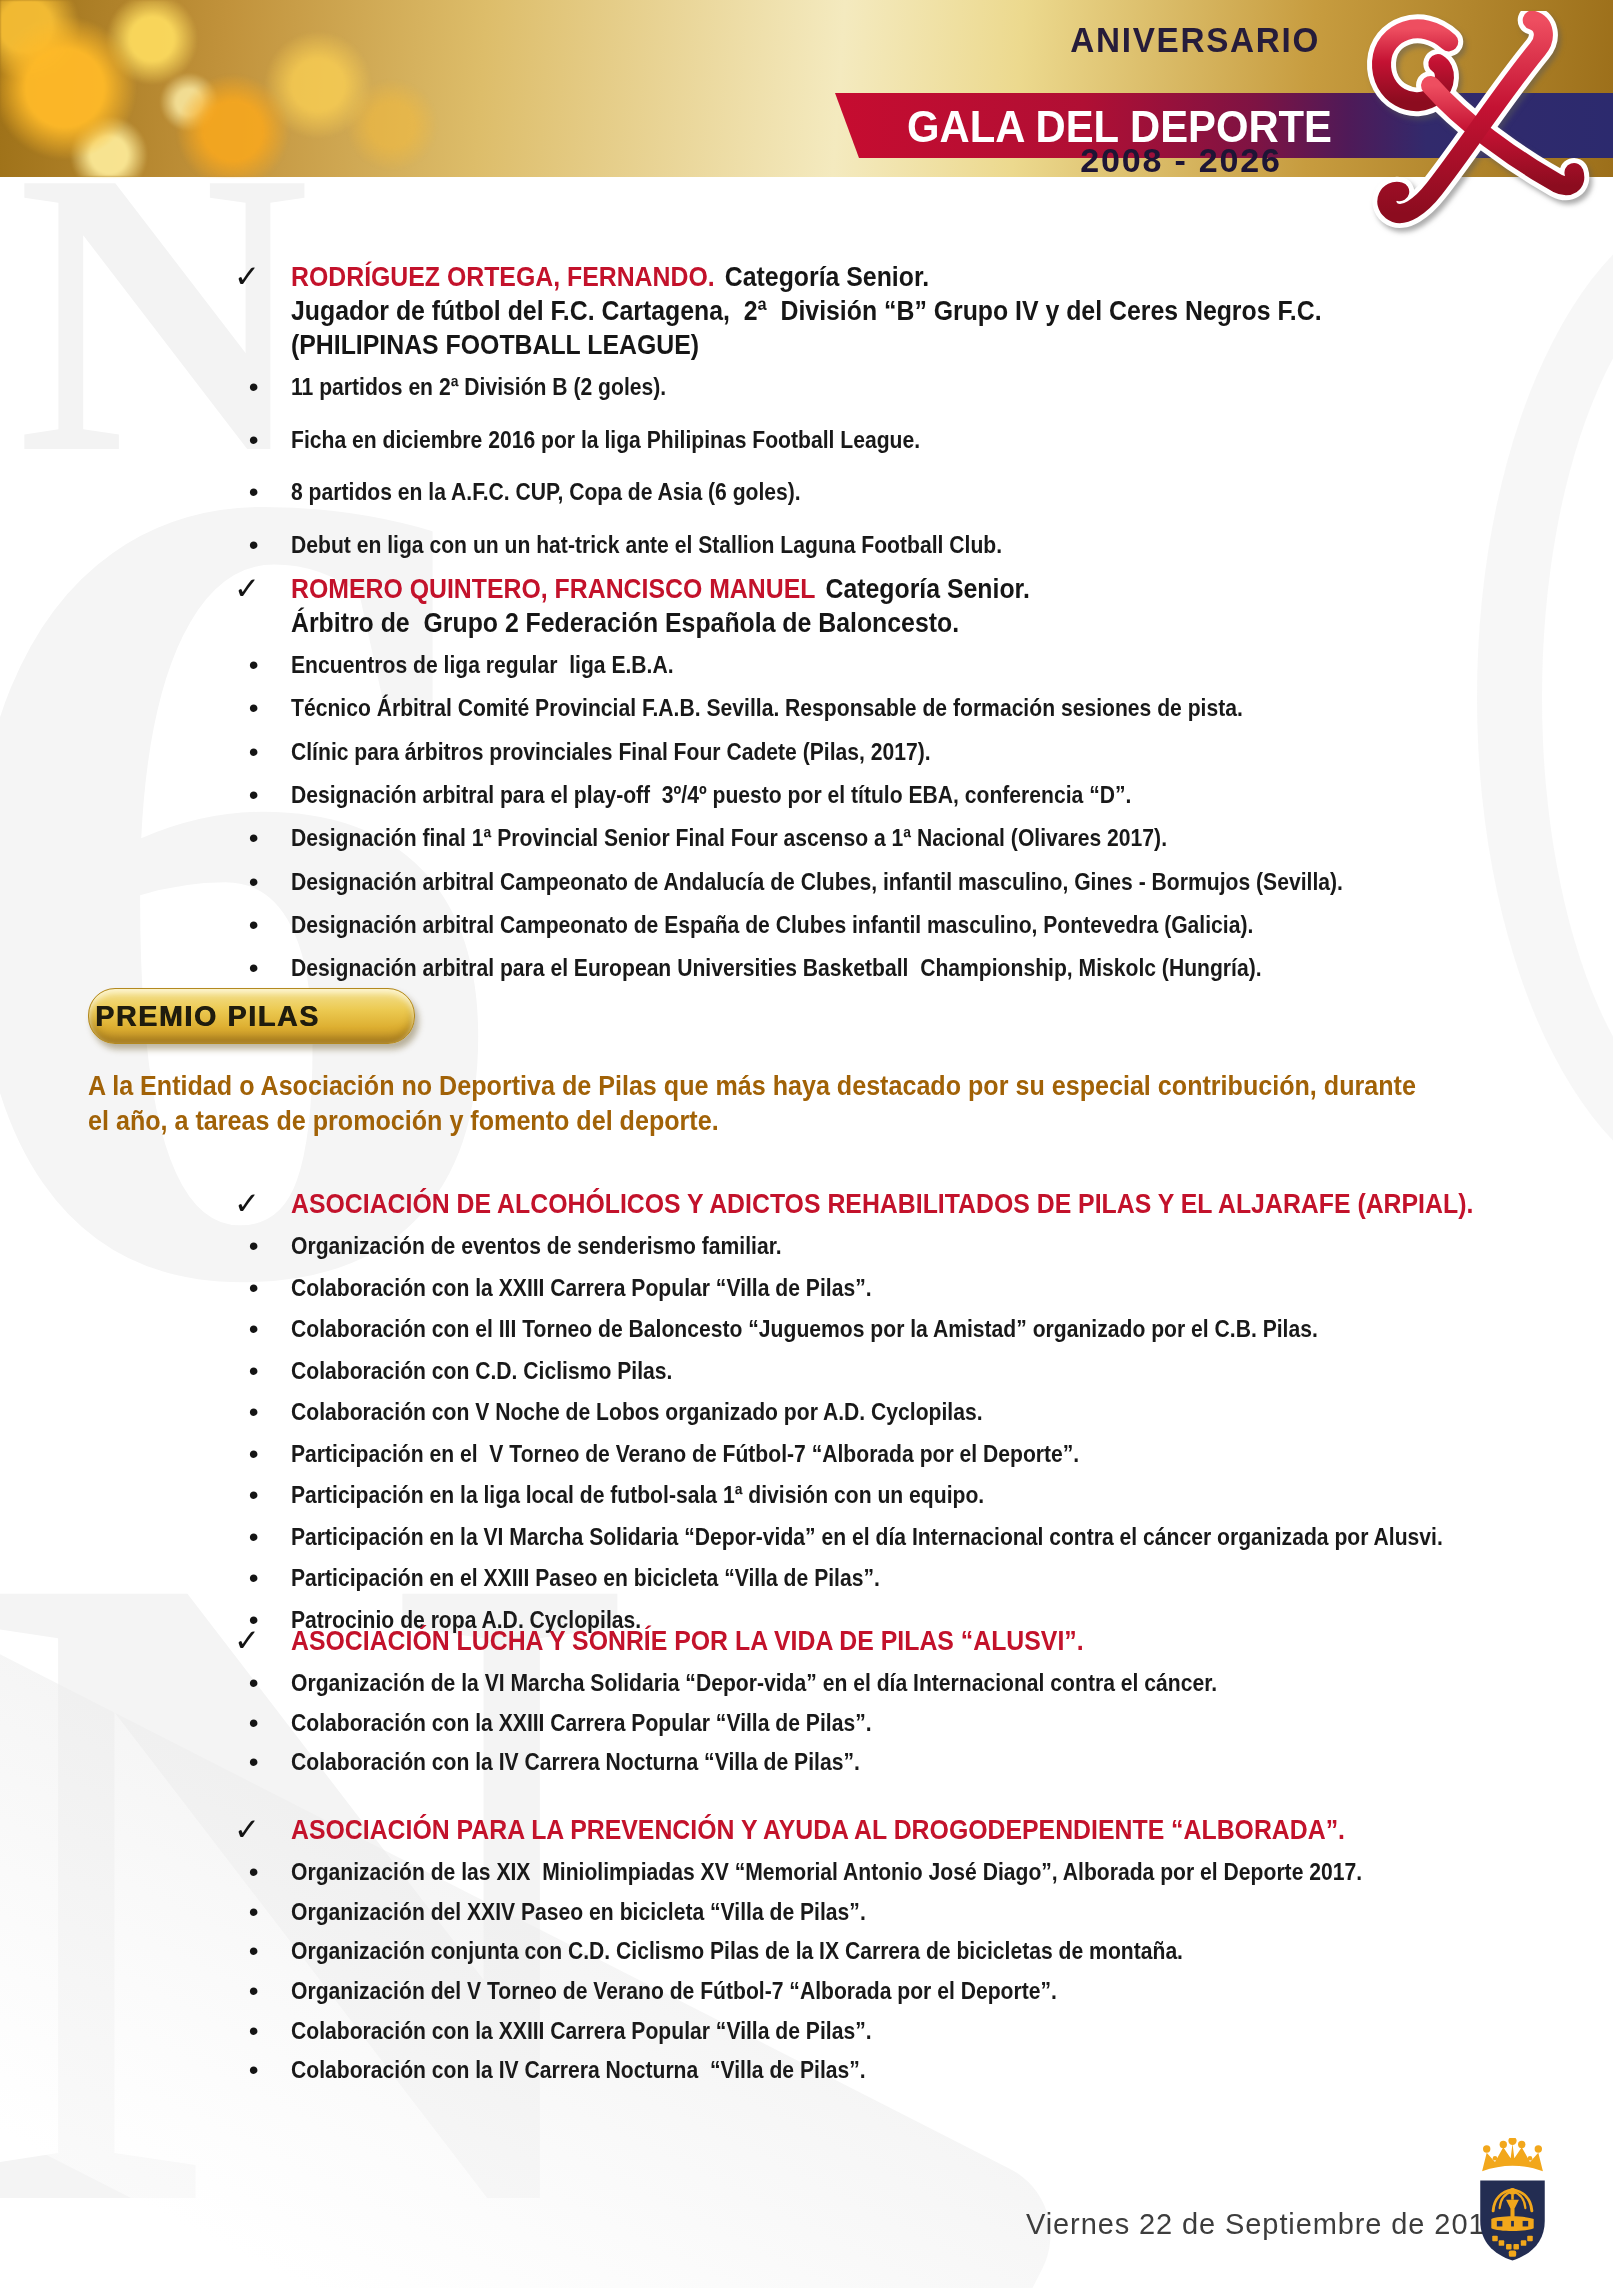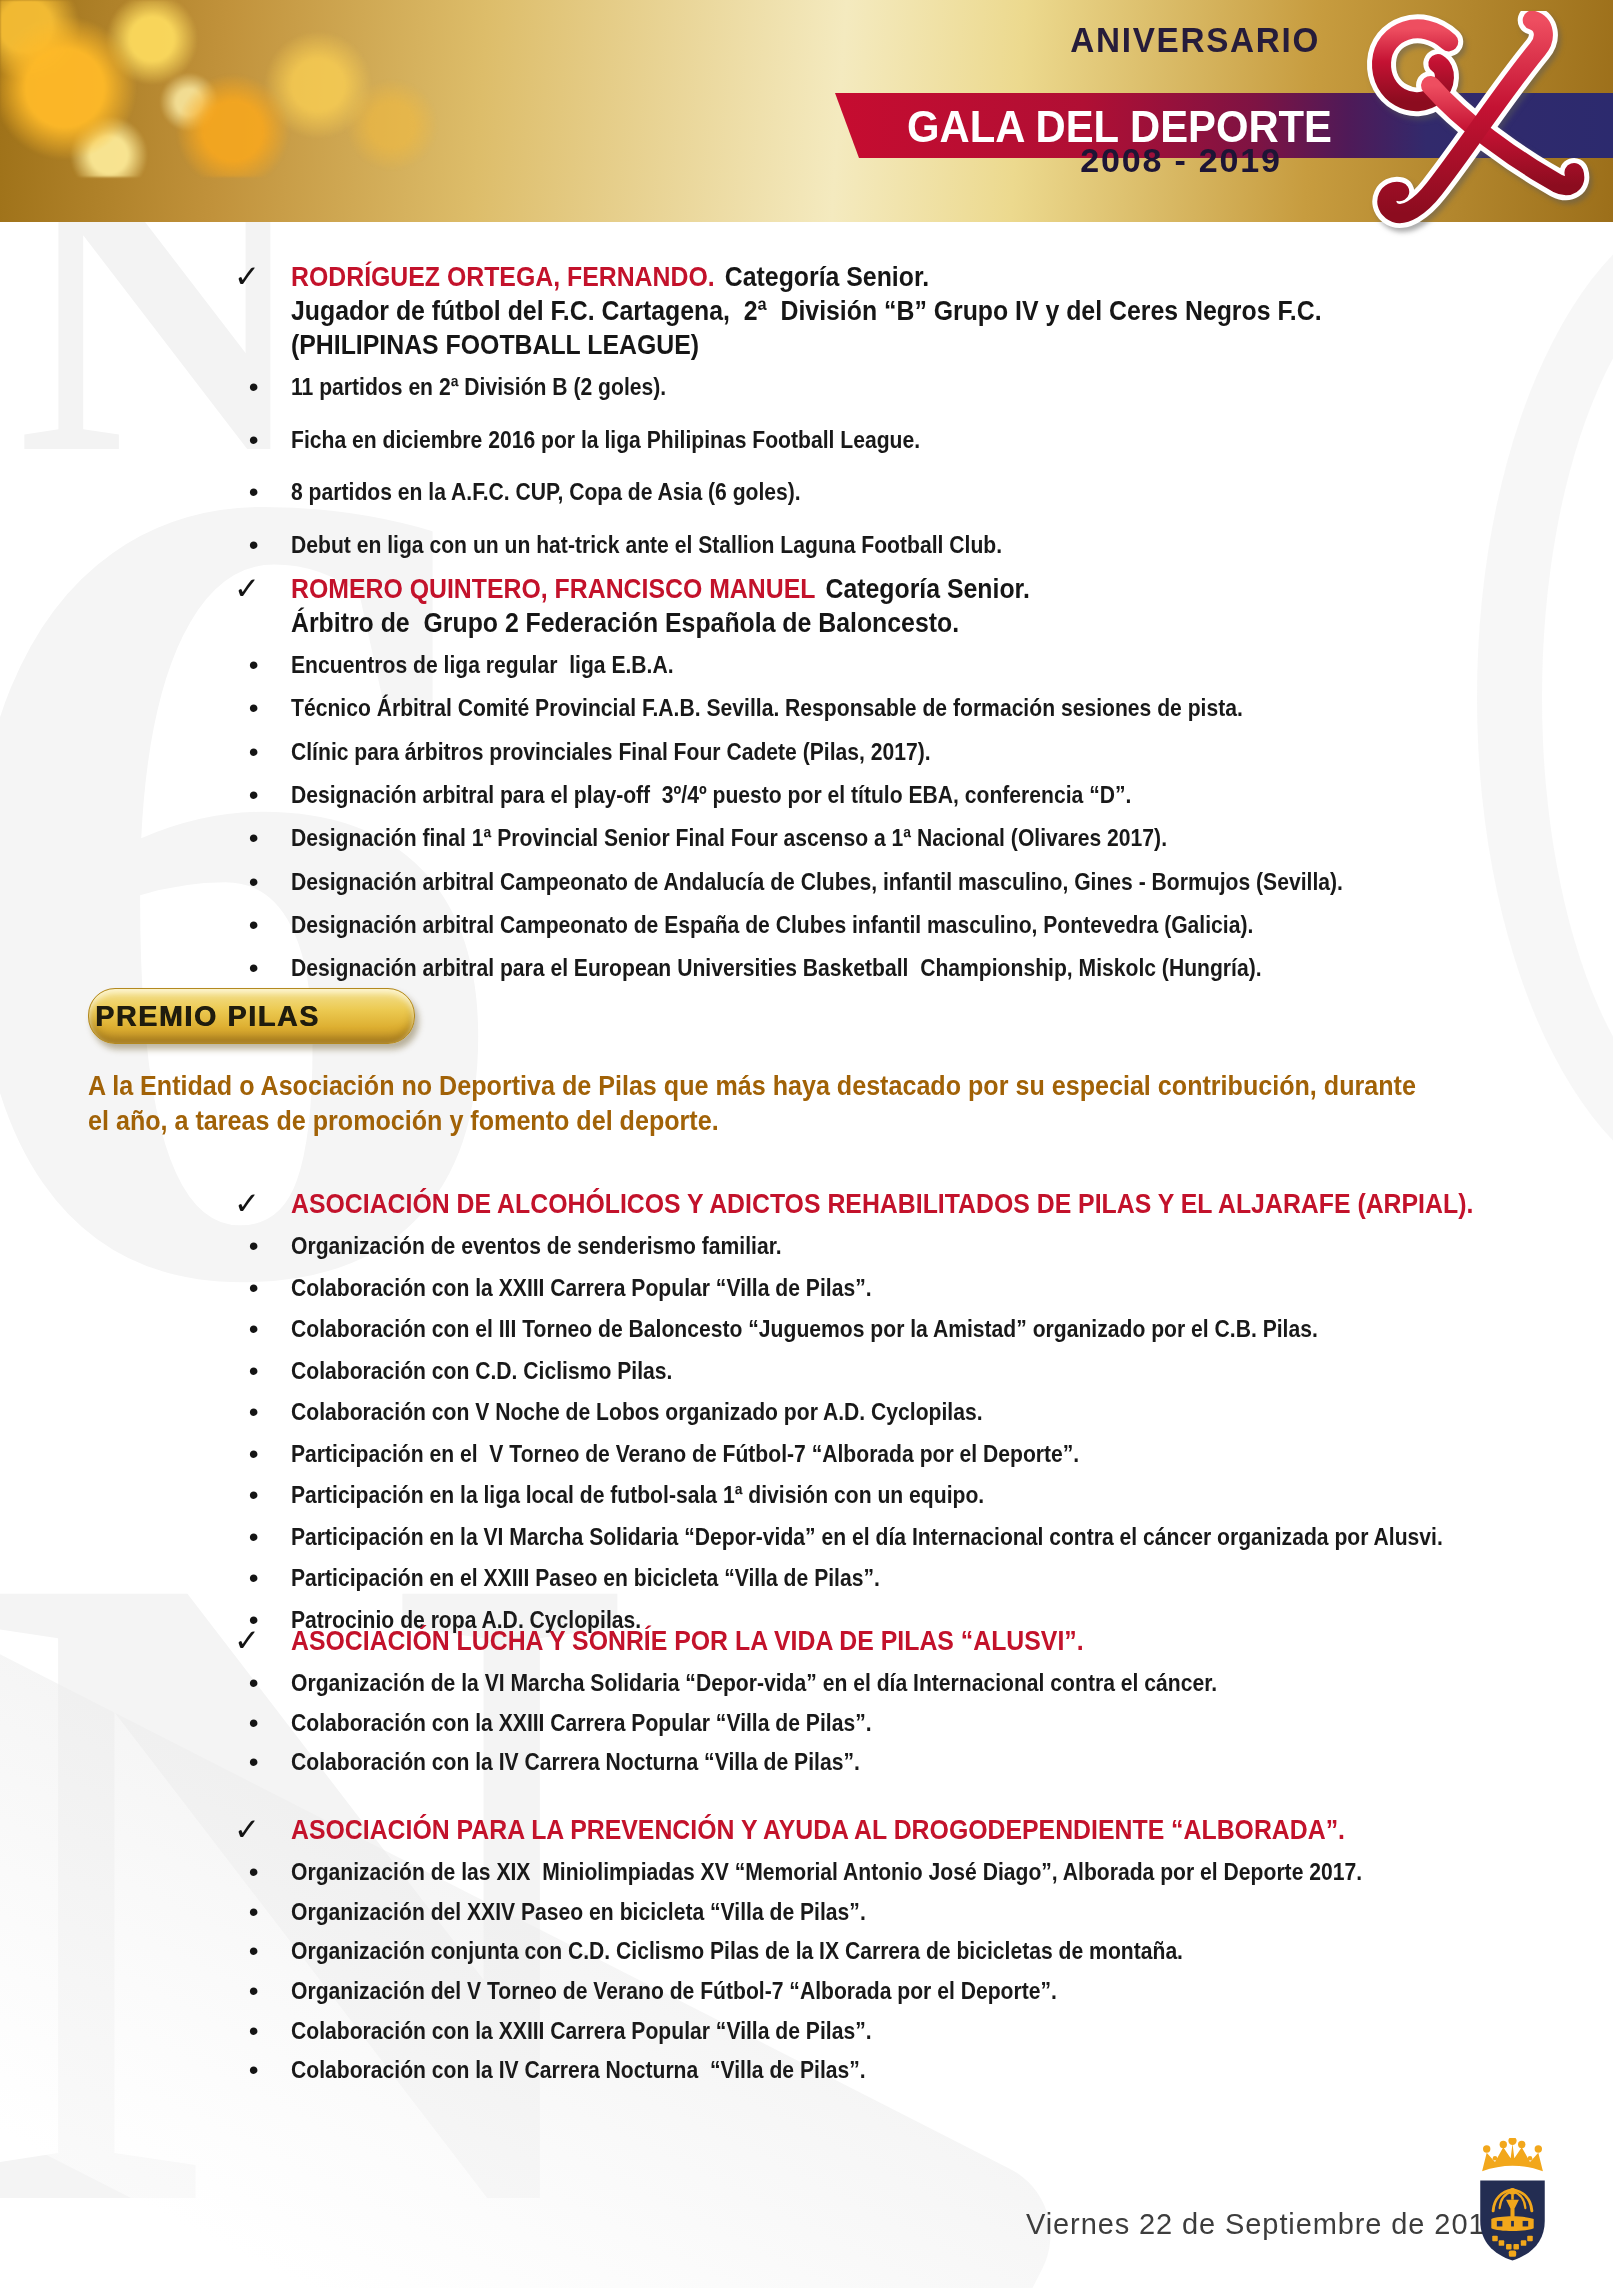--- a/index.html
+++ b/index.html
@@ -12,21 +12,21 @@
   .wm-n1{top:109px;left:16.6px;font-size:406px;}
   .wm-6{top:305px;left:-65px;font-size:1154px;color:#f5f5f5;}
   .wm-n2{top:1426px;left:-37px;font-size:923px;color:#f4f4f4;}
   .wm-swoosh{position:absolute;z-index:0;top:1532px;left:-240px;width:1477px;height:425px;
       background:linear-gradient(180deg,#ececec 0%,#f8f8f8 60%,#ffffff 100%);
       transform:rotate(27deg);transform-origin:left top;opacity:.5;border-radius:74px;}
   .wm-swoosh2{position:absolute;z-index:0;top:194px;left:1477px;width:388px;height:877px;
       border:65px solid #f2f2f2;border-radius:50%;opacity:.6;}
 
   
-  .header{position:absolute;z-index:3;top:0;left:0;width:1613px;height:222px;
+  .header{position:absolute;z-index:3;top:0;left:0;width:1613px;height:177px;
       background:linear-gradient(94deg,#9e7118 0%,#c1923b 14%,#ddbd6a 30%,#f4eabf 52%,
                  #ecd98e 63%,#c79c3f 81%,#9c6f1a 100%);}
   .bokeh{position:absolute;top:0;left:0;width:591px;height:177px;filter:blur(0.9px);
       background-image:
         radial-gradient(circle at 65px 88px,  rgba(255,186,40,.95) 0 39px, rgba(255,186,40,0) 72px),
         radial-gradient(circle at 152px 39px, rgba(255,222,96,.9)  0 22px, rgba(255,222,96,0) 46px),
         radial-gradient(circle at 233px 131px,rgba(250,168,28,.85) 0 29.5px, rgba(250,168,28,0) 57px),
         radial-gradient(circle at 318px 85px, rgba(255,212,84,.7)  0 26px, rgba(255,212,84,0) 54px),
         radial-gradient(circle at 109px 155px,rgba(255,238,156,.9) 0 18.5px, rgba(255,238,156,0) 39px),
         radial-gradient(circle at 26px 26px,  rgba(255,198,56,.85) 0 26px, rgba(255,198,56,0) 54px),
@@ -98,21 +98,21 @@
   <div class="wm wm-n2">N</div>
   <div class="wm-swoosh"></div>
   <div class="wm-swoosh2"></div>
 
   <div class="header">
     <div class="bokeh"></div>
     <div class="aniversario">ANIVERSARIO</div>
     <div class="ribbon">
       <div class="gala-title">GALA DEL DEPORTE</div>
     </div>
-    <div class="years">2008 - 2019</div>
+    <div class="years">2008 - 2026</div>
   </div>
 
   <svg class="x-logo" viewBox="0 0 250 260">
     <defs>
       <linearGradient id="xg" x1="0" y1="0" x2="0" y2="1">
         <stop offset="0" stop-color="#ee4e60"></stop>
         <stop offset="0.45" stop-color="#c41233"></stop>
         <stop offset="1" stop-color="#8c0c1f"></stop>
       </linearGradient>
     </defs>

